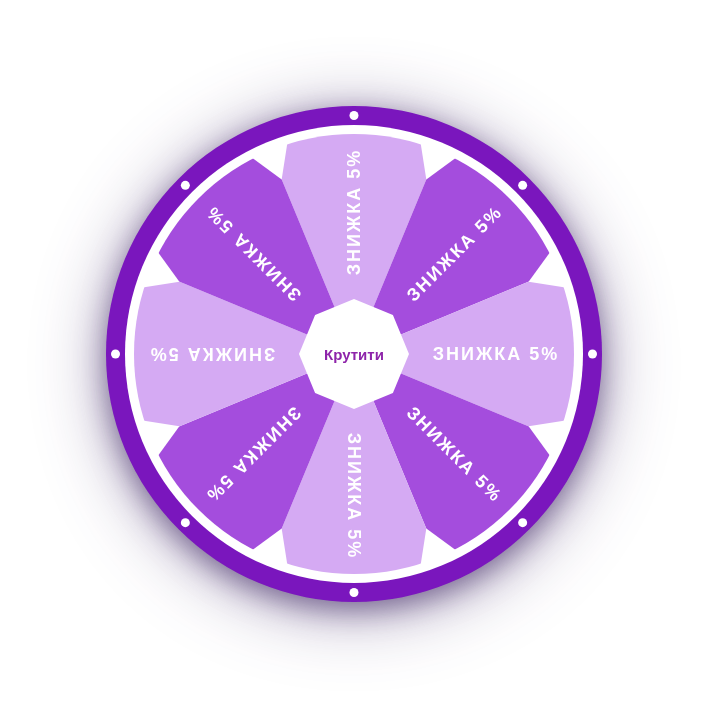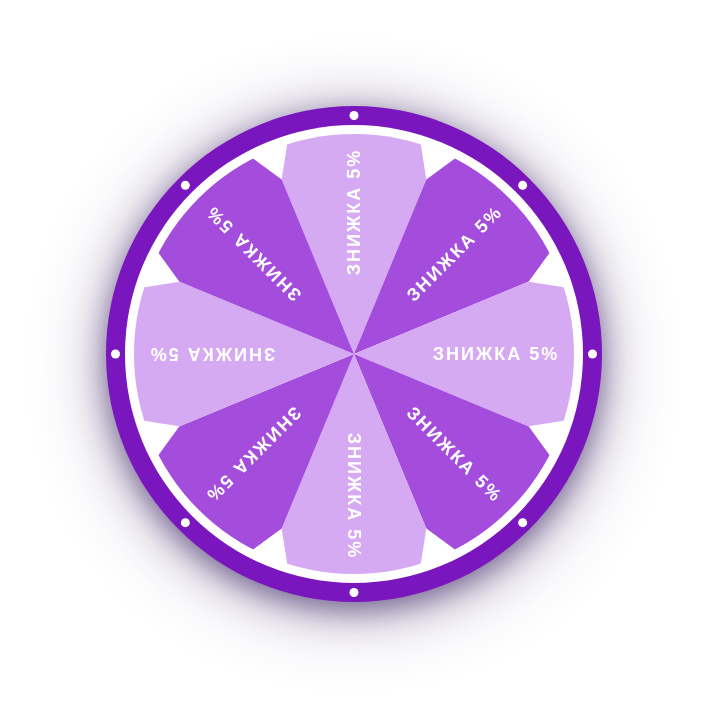--- a/index.html
+++ b/index.html
@@ -82,13 +82,16 @@
       <circle cx="185.3550326870084" cy="185.35503268700842" r="4.5" fill="#ffffff"></circle>
       <text transform="translate(354 212) rotate(-90)" text-anchor="middle" dominant-baseline="central" fill="#ffffff" font-size="18" font-weight="700" letter-spacing="2">ЗНИЖКА 5%</text>
       <text transform="translate(454.40916292848976 253.59083707151026) rotate(-45)" text-anchor="middle" dominant-baseline="central" fill="#ffffff" font-size="18" font-weight="700" letter-spacing="2">ЗНИЖКА 5%</text>
       <text transform="translate(496 354) rotate(0)" text-anchor="middle" dominant-baseline="central" fill="#ffffff" font-size="18" font-weight="700" letter-spacing="2">ЗНИЖКА 5%</text>
       <text transform="translate(454.40916292848976 454.40916292848976) rotate(45)" text-anchor="middle" dominant-baseline="central" fill="#ffffff" font-size="18" font-weight="700" letter-spacing="2">ЗНИЖКА 5%</text>
       <text transform="translate(354 496) rotate(90)" text-anchor="middle" dominant-baseline="central" fill="#ffffff" font-size="18" font-weight="700" letter-spacing="2">ЗНИЖКА 5%</text>
       <text transform="translate(253.59083707151026 454.40916292848976) rotate(135)" text-anchor="middle" dominant-baseline="central" fill="#ffffff" font-size="18" font-weight="700" letter-spacing="2">ЗНИЖКА 5%</text>
       <text transform="translate(212 354) rotate(180)" text-anchor="middle" dominant-baseline="central" fill="#ffffff" font-size="18" font-weight="700" letter-spacing="2">ЗНИЖКА 5%</text>
       <text transform="translate(253.59083707151024 253.59083707151026) rotate(225)" text-anchor="middle" dominant-baseline="central" fill="#ffffff" font-size="18" font-weight="700" letter-spacing="2">ЗНИЖКА 5%</text>
     </svg>
+  <button class="spin-button" type="button" style="background: rgb(255, 255, 255);">
+    <span style="color: rgb(142, 36, 170);">Крутити</span>
+  </button>
 </div>
 
 </body></html>

